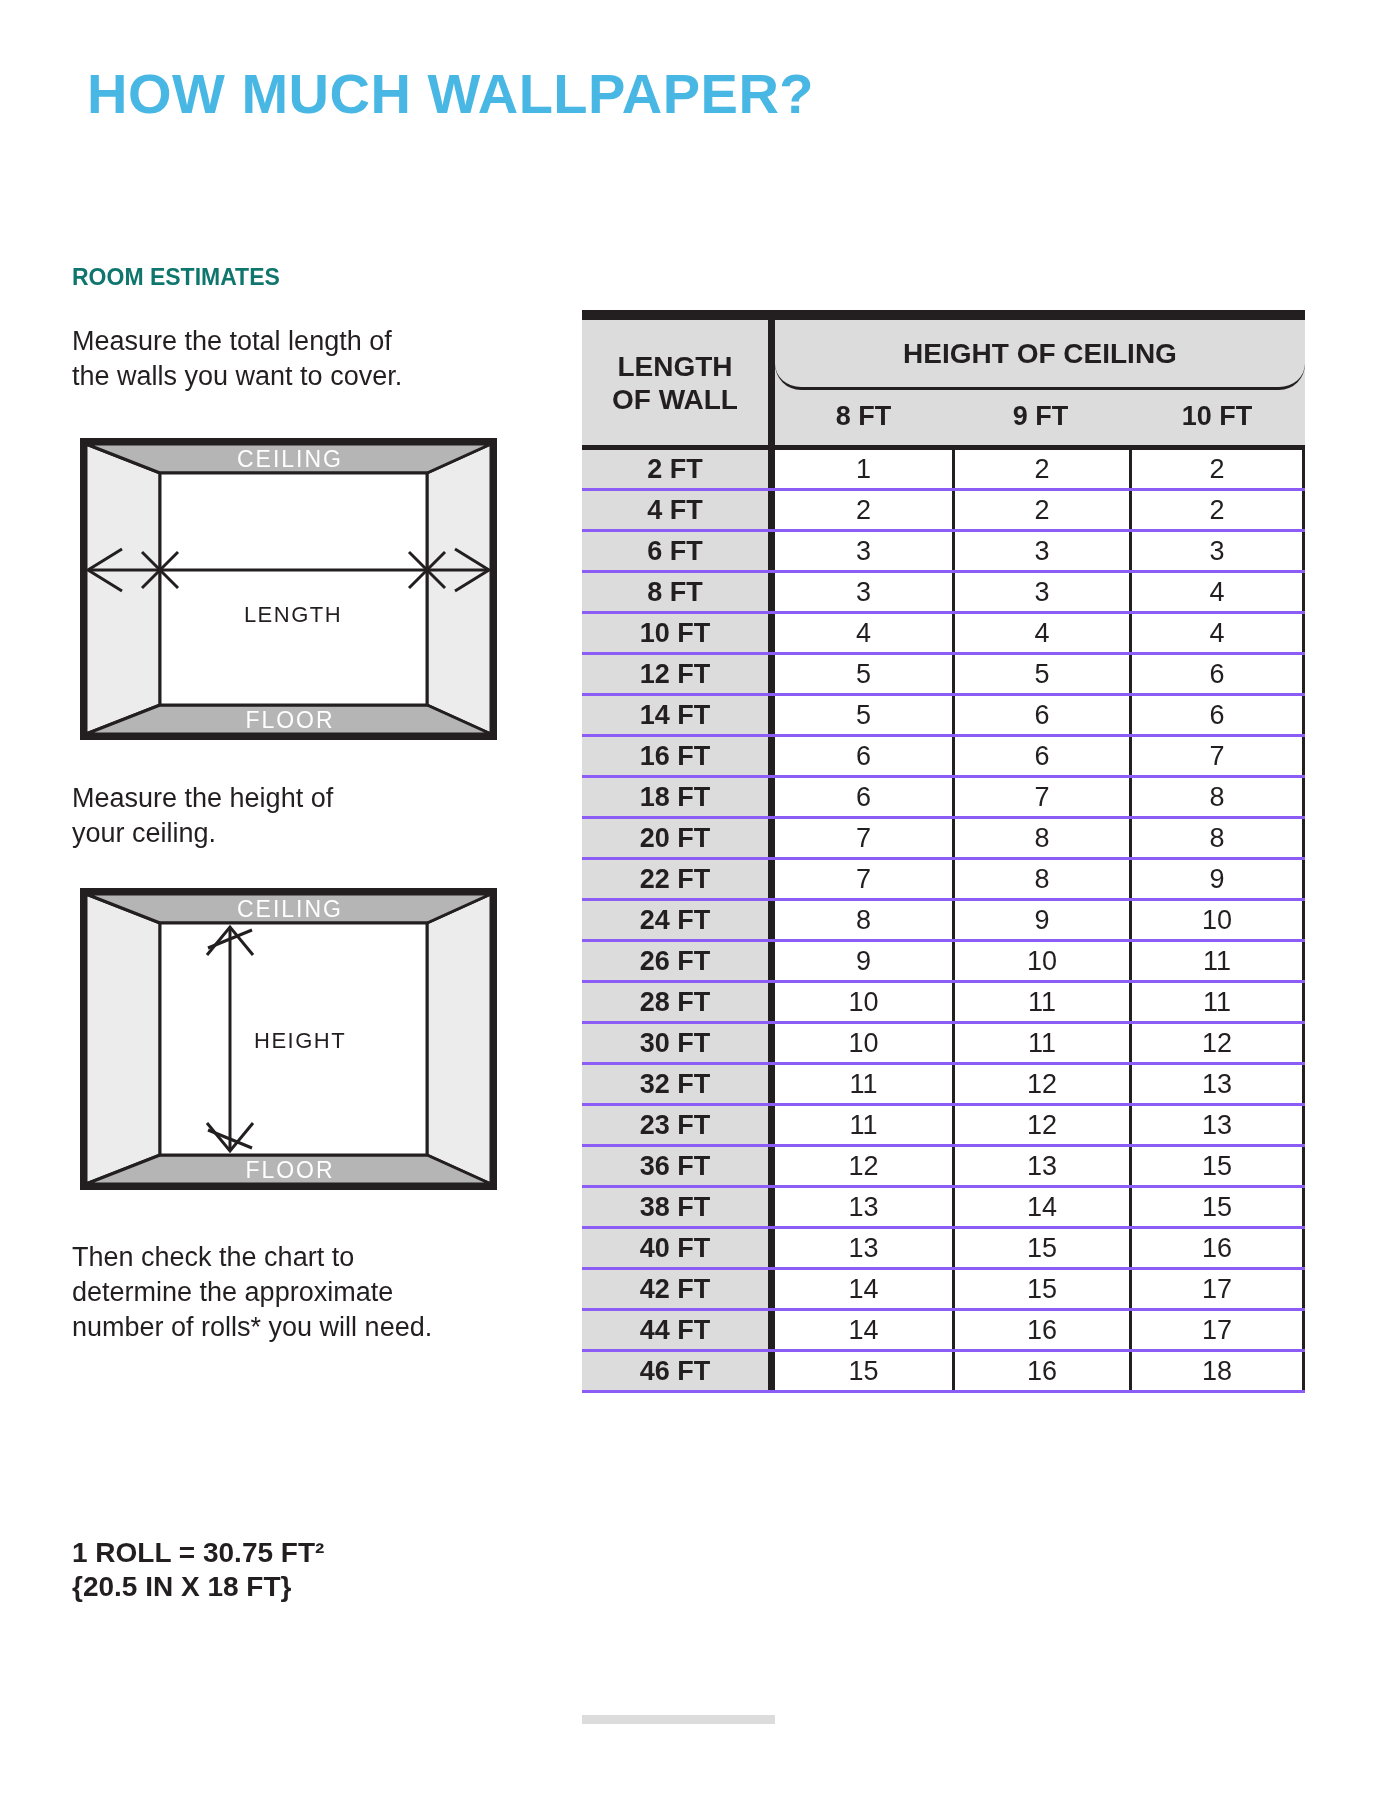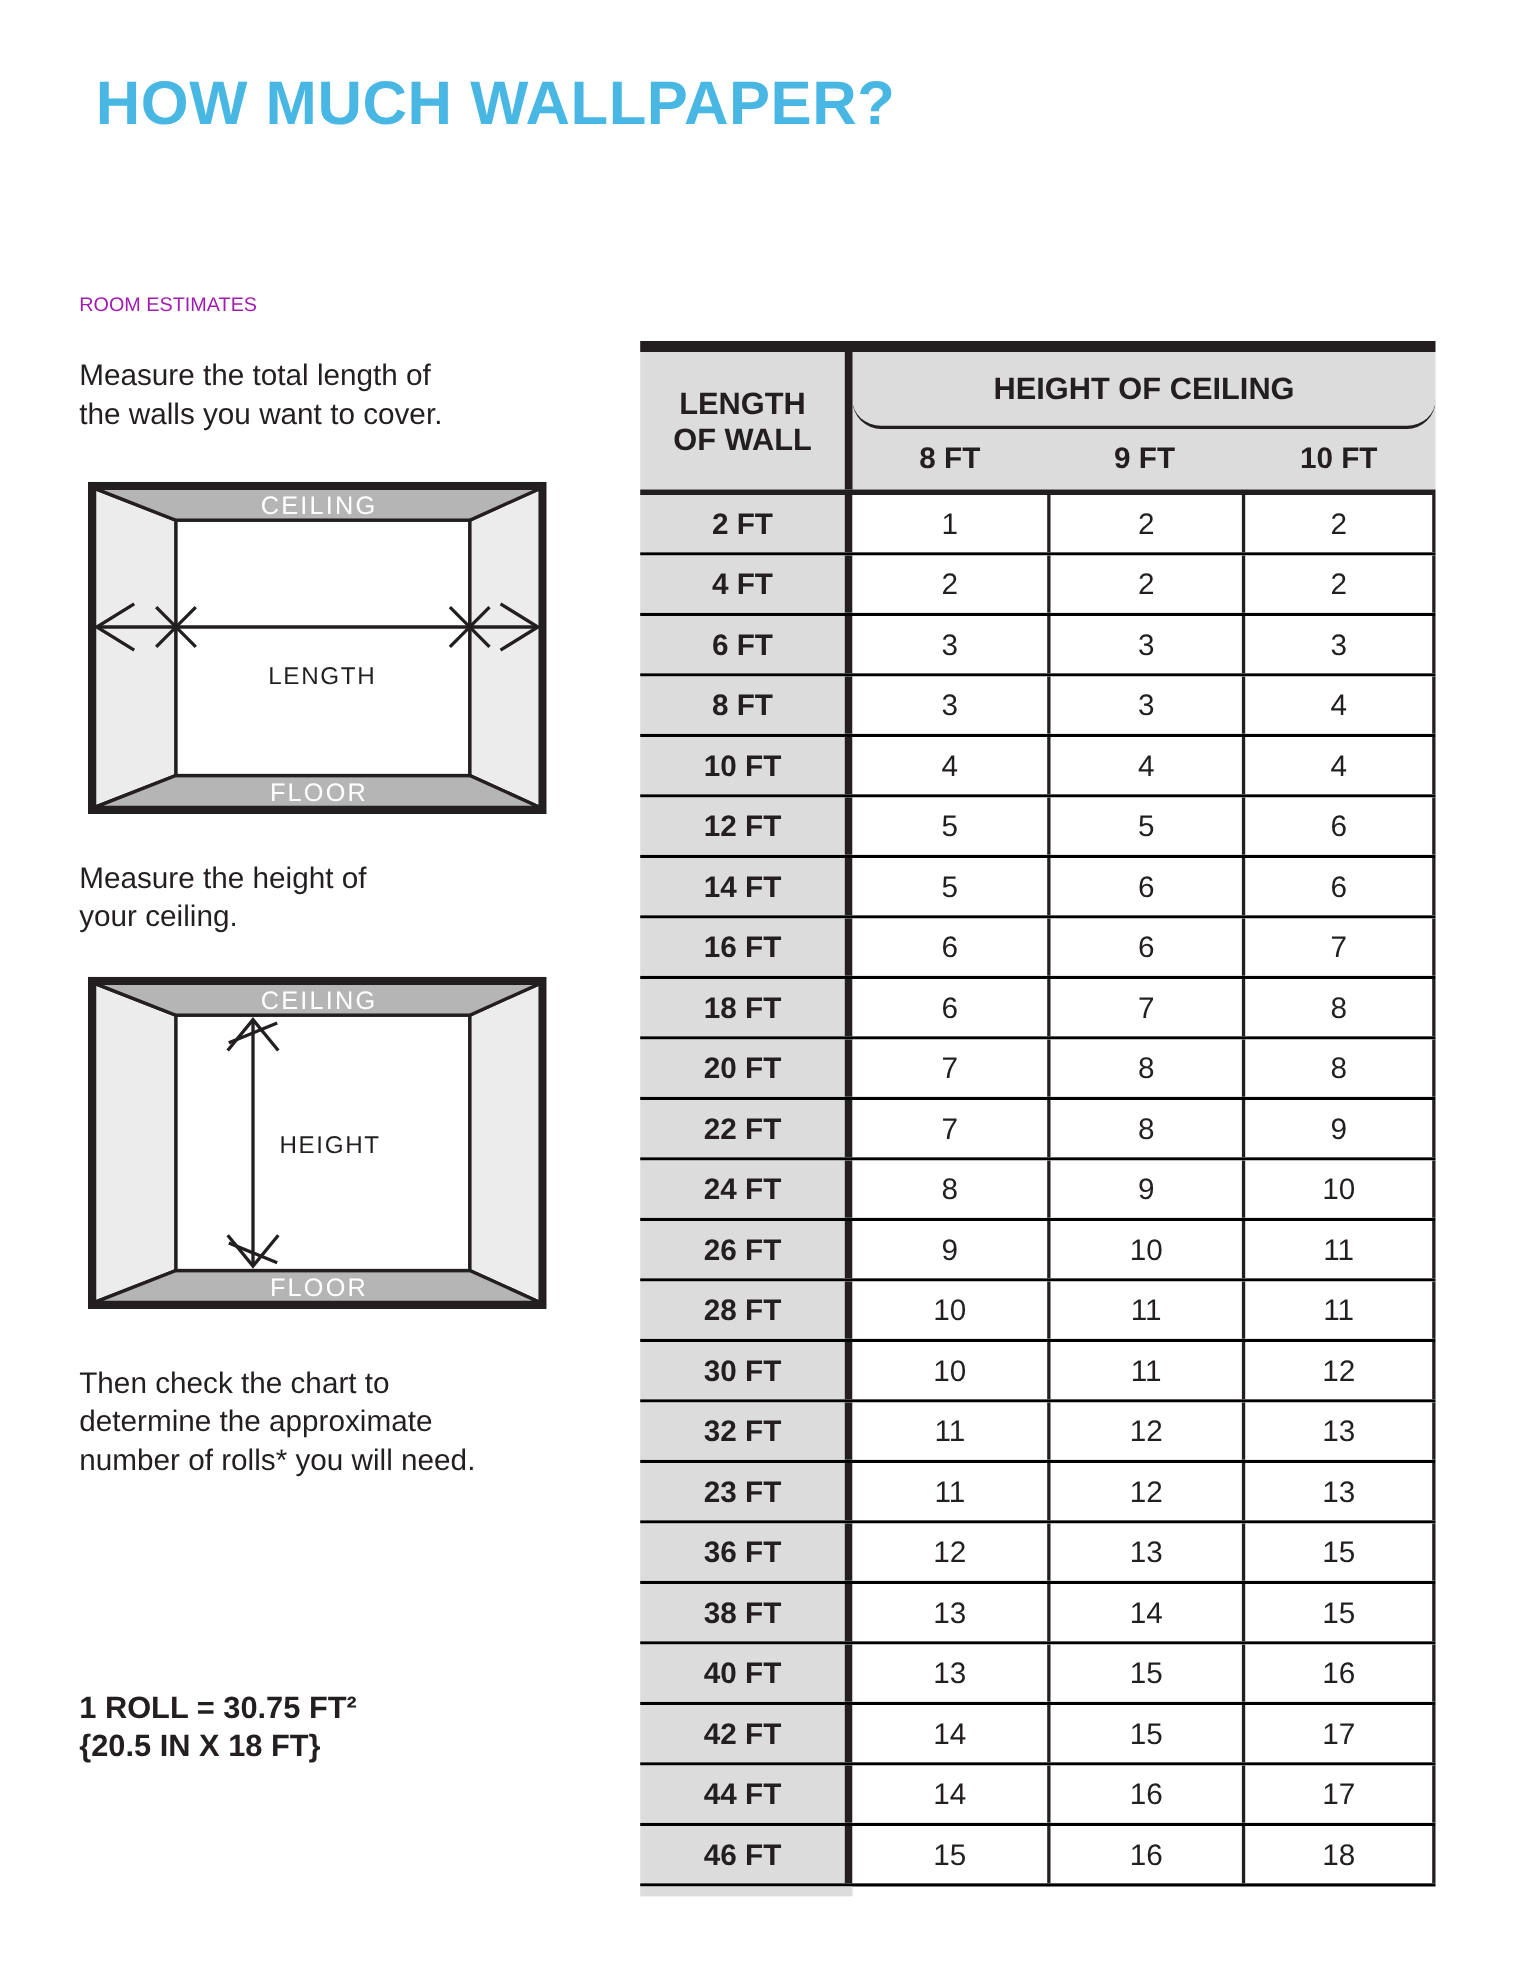--- a/index.html
+++ b/index.html
@@ -1,38 +1,38 @@
 <!DOCTYPE html>
 <html><head>
 <meta charset="utf-8">
 <style>
   html,body{margin:0;padding:0;background:#ffffff;}
   .page{position:relative;width:1391px;height:1800px;background:#ffffff;overflow:hidden;
         font-family:"Liberation Sans","DejaVu Sans",sans-serif;color:#231f20;}
   .abs{position:absolute;}
   .title{left:71px;top:66px;font-size:56px;font-weight:bold;color:#48b7e3;line-height:1;letter-spacing:0.5px;margin-left:16px;}
-  .blue-heading{font-size:18px;font-weight:normal;color:#a21caf;line-height:30px;}
+  .blue-heading{font-size:23px;font-weight:bold;color:#0f766e;line-height:30px;}
   .body-text{font-size:27px;line-height:35px;white-space:pre-line;}
   .bold-note{font-size:28px;font-weight:bold;line-height:35px;}
   .note-indent{padding-left:26px;}
   .roll-info{font-size:28px;font-weight:bold;line-height:34px;white-space:pre-line;margin-top:42px;}
 
   
   .rolls-table{left:582px;top:310px;width:723px;}
   .rolls-table *{box-sizing:border-box;}
   .tbar{height:10px;background:#231f20;}
   .thead{display:grid;grid-template-columns:193px 530px;background:#dcdcdc;}
   .corner-cell{height:125px;border-right:7px solid #231f20;display:flex;align-items:center;justify-content:center;
                font-weight:bold;font-size:28px;line-height:33px;white-space:pre-line;text-align:center;}
   .hoc{height:70px;border-bottom:3px solid #231f20;display:flex;align-items:center;justify-content:center;
        font-weight:bold;font-size:28px;border-radius:26px;}
   .subcols{height:52px;display:grid;grid-template-columns:177px 177px 176px;}
   .subcol{display:flex;align-items:center;justify-content:center;font-weight:bold;font-size:27px;}
   .hsep{height:5px;background:#231f20;}
-  .trow{display:grid;grid-template-columns:193px 177px 177px 176px;height:55px;border-bottom:3px solid #000000;}
+  .trow{display:grid;grid-template-columns:193px 177px 177px 176px;height:41px;border-bottom:3px solid #8b5cf6;}
   .tcell{display:flex;align-items:center;justify-content:center;font-size:27px;}
   .rowhead{background:#dcdcdc;border-right:7px solid #231f20;font-weight:bold;}
   .val{background:#ffffff;}
   .val + .val{border-left:3px solid #231f20;}
   .val.last{border-right:3px solid #231f20;}
   .stub{left:582px;top:1715px;width:193px;height:9px;background:#dcdcdc;}
 
   
   .diagram text{font-family:"Liberation Sans","DejaVu Sans",sans-serif;}
 </style>

